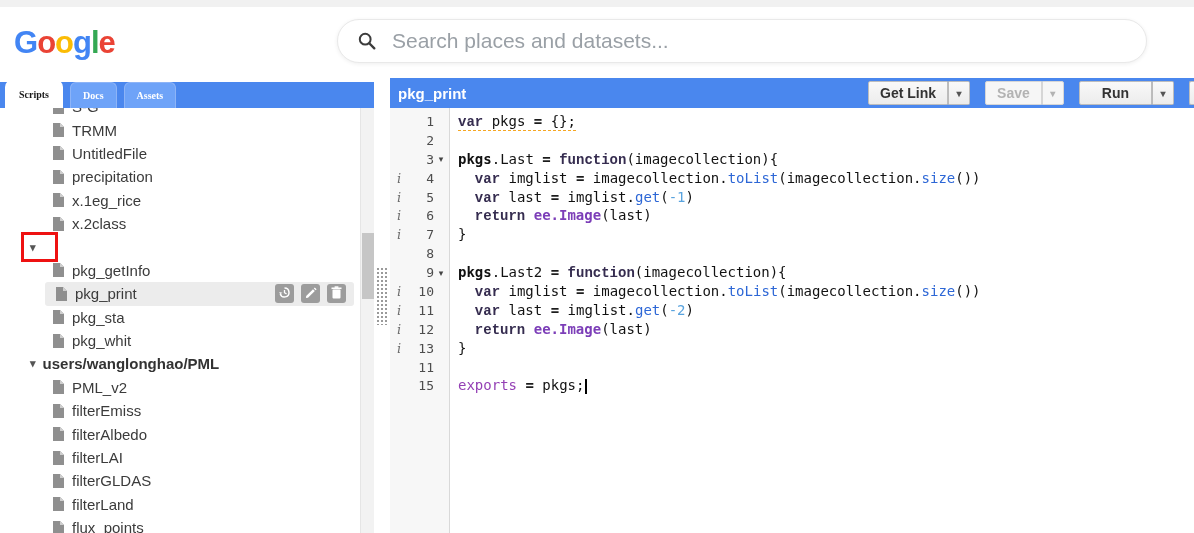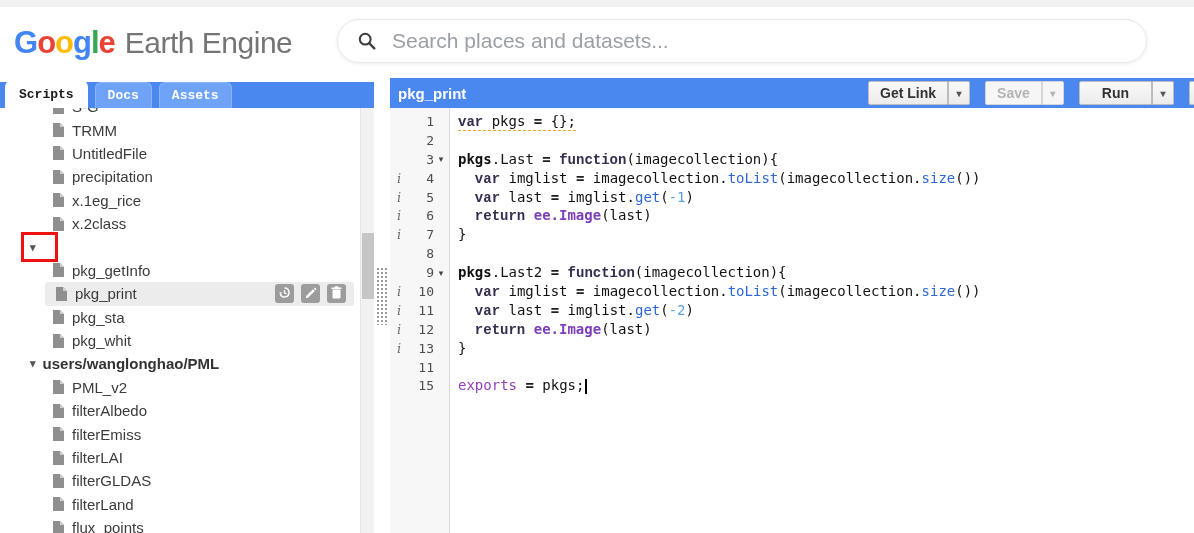--- a/index.html
+++ b/index.html
@@ -26,21 +26,21 @@
   .left-panel { width:374px; display:flex; flex-direction:column; }
   .splitter { width:16px; background:#fff; position:relative; }
   .splitter-handle { position:absolute; top:189px; left:2px; width:11px; height:58px;
     background-image:radial-gradient(#9a9a9a 1px, transparent 1.3px); background-size:4px 4px; cursor:col-resize; }
   .editor { flex:1; display:flex; flex-direction:column; min-width:0; }
 
   
   .tabbar { position:relative; height:30px; }
   .tabbar-bg { position:absolute; left:0; bottom:0; width:100%; height:26px; background:var(--blue); }
   .tabs { position:absolute; left:5px; bottom:0; display:flex; align-items:flex-end; gap:7px; }
-  .tab { border:none; cursor:pointer; font-family:Liberation Mono, monospace; font-weight:bold; font-size:13px;
+  .tab { border:none; cursor:pointer; font-family:Liberation Serif, serif; font-weight:bold; font-size:10px;
     height:26px; padding:0 12px; background:var(--tab-inactive); color:#fff;
     border:1px solid var(--tab-inactive-border); border-bottom:none; border-radius:6px 6px 0 0; }
   .tab.active { height:28px; background:#fff; color:#1a1a1a; border:none; border-radius:7px 7px 0 0; padding:0 14px; }
 
   
   .tree-wrap { position:relative; height:425px; display:flex; background:#fff; overflow:hidden; }
   .tree-viewport { flex:1; overflow:hidden; }
   .tree-inner { margin-top:-13px; }
   .tree-row { height:23.4px; display:flex; align-items:center; font-size:15px; color:#3b3b3b; cursor:pointer; white-space:nowrap; }
   .tree-row.file { padding-left:52px; }
@@ -99,21 +99,20 @@
 </head>
 <body>
 
 <div class="app">
 
   <div class="top-strip"></div>
 
   <div class="header">
     <div class="logo">
       <span class="logo-google"><span style="color: rgb(66, 133, 244);">G</span><span style="color: rgb(234, 67, 53);">o</span><span style="color: rgb(251, 188, 5);">o</span><span style="color: rgb(66, 133, 244);">g</span><span style="color: rgb(52, 168, 83);">l</span><span style="color: rgb(234, 67, 53);">e</span></span>
-      <span class="logo-suffix">Earth Engine</span>
     </div>
     <div class="searchbox">
       <svg width="18" height="18" viewBox="0 0 18 18">
         <circle cx="7.2" cy="7.2" r="5.4" fill="none" stroke="#3c3c3c" stroke-width="2"></circle>
         <line x1="11.5" y1="11.5" x2="16.3" y2="16.3" stroke="#3c3c3c" stroke-width="2.4" stroke-linecap="round"></line>
       </svg>
       <input type="text" placeholder="Search places and datasets..." style="">
     </div>
   </div>
 
@@ -259,30 +258,30 @@
                 </span>
                 <span class="tlabel">PML_v2</span>
               </div>
               <div class="tree-row file">
                 <span class="ficon">
                   <svg width="12" height="14" viewBox="0 0 12 14">
                     <path d="M1 0 h7 l4 4 v10 h-11 z" fill="#8f8f8f"></path>
                     <path d="M8 0 l4 4 h-4 z" fill="#cfcfcf"></path>
                   </svg>
                 </span>
+                <span class="tlabel">filterEmiss</span>
+              </div>
+              <div class="tree-row file">
+                <span class="ficon">
+                  <svg width="12" height="14" viewBox="0 0 12 14">
+                    <path d="M1 0 h7 l4 4 v10 h-11 z" fill="#8f8f8f"></path>
+                    <path d="M8 0 l4 4 h-4 z" fill="#cfcfcf"></path>
+                  </svg>
+                </span>
                 <span class="tlabel">filterAlbedo</span>
-              </div>
-              <div class="tree-row file">
-                <span class="ficon">
-                  <svg width="12" height="14" viewBox="0 0 12 14">
-                    <path d="M1 0 h7 l4 4 v10 h-11 z" fill="#8f8f8f"></path>
-                    <path d="M8 0 l4 4 h-4 z" fill="#cfcfcf"></path>
-                  </svg>
-                </span>
-                <span class="tlabel">filterEmiss</span>
               </div>
               <div class="tree-row file">
                 <span class="ficon">
                   <svg width="12" height="14" viewBox="0 0 12 14">
                     <path d="M1 0 h7 l4 4 v10 h-11 z" fill="#8f8f8f"></path>
                     <path d="M8 0 l4 4 h-4 z" fill="#cfcfcf"></path>
                   </svg>
                 </span>
                 <span class="tlabel">filterLAI</span>
               </div>

